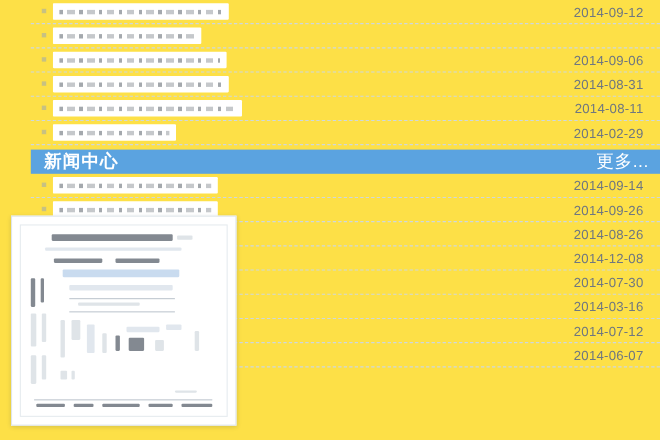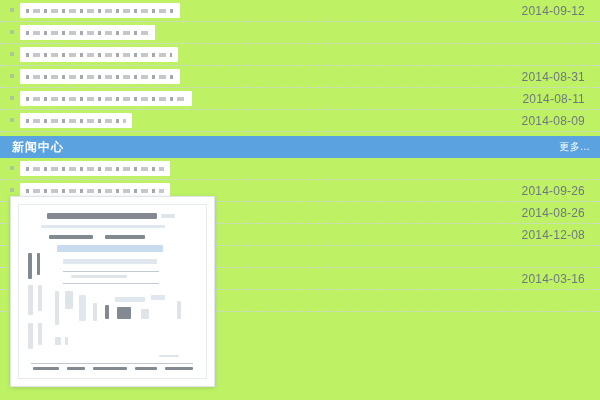--- a/index.html
+++ b/index.html
@@ -13,21 +13,22 @@
     background: #eaeff3;
     font-family: "Liberation Sans", sans-serif;
     font-size: 12px;
     color: #555f6a;
     position: relative;
   }
 
   .page {
     position: absolute;
     inset: 0;
-    background: #bef264;
+    background: #fde047;
+    padding-left: 28px;
   }
 
   
   .list {
     list-style: none;
     margin: 0;
     padding: 0;
   }
   .row {
     position: relative;
@@ -115,26 +116,26 @@
     display: flex;
     align-items: center;
     justify-content: space-between;
     padding: 0 10px 0 12px;
     box-sizing: border-box;
     margin-top: 4px;
   }
   .section-title {
     color: #ffffff;
     font-weight: bold;
-    font-size: 12px;
+    font-size: 16px;
     letter-spacing: 1px;
   }
   .section-more {
     color: #ffffff;
-    font-size: 10px;
+    font-size: 16px;
     text-decoration: none;
     letter-spacing: .5px;
   }
 
   
   .preview-overlay {
     position: absolute;
     left: 10px;
     top: 196px;
     width: 203px;
@@ -194,20 +195,21 @@
           </span>
         </span>
       </li>
       <li class="row">
         <span class="bullet"></span>
         <span class="row-title">
           <span class="redact" style="width: 158px;">
             <span class="smudge"></span>
           </span>
         </span>
+        <span class="row-date">2014-09-06</span>
       </li>
       <li class="row">
         <span class="bullet"></span>
         <span class="row-title">
           <span class="redact" style="width: 160px;">
             <span class="smudge"></span>
           </span>
         </span>
         <span class="row-date">2014-08-31</span>
       </li>
@@ -220,37 +222,38 @@
         </span>
         <span class="row-date">2014-08-11</span>
       </li>
       <li class="row">
         <span class="bullet"></span>
         <span class="row-title">
           <span class="redact" style="width: 112px;">
             <span class="smudge"></span>
           </span>
         </span>
-        <span class="row-date">2014-08-09</span>
+        <span class="row-date">2014-02-29</span>
       </li>
     </ul>
 
   <div class="section-header">
     <span class="section-title">新闻中心</span>
     <a href="#" class="section-more">更多...</a>
   </div>
 
   <ul class="list" id="news-list">
       <li class="row">
         <span class="bullet"></span>
         <span class="row-title">
           <span class="redact" style="width: 150px;">
             <span class="smudge"></span>
           </span>
         </span>
+        <span class="row-date">2014-09-14</span>
       </li>
       <li class="row">
         <span class="bullet"></span>
         <span class="row-title">
           <span class="redact" style="width: 150px;">
             <span class="smudge"></span>
           </span>
         </span>
         <span class="row-date">2014-09-26</span>
       </li>
@@ -272,37 +275,48 @@
         </span>
         <span class="row-date">2014-12-08</span>
       </li>
       <li class="row">
         <span class="bullet"></span>
         <span class="row-title">
           <span class="redact" style="width: 150px;">
             <span class="smudge"></span>
           </span>
         </span>
+        <span class="row-date">2014-07-30</span>
       </li>
       <li class="row">
         <span class="bullet"></span>
         <span class="row-title">
           <span class="redact" style="width: 150px;">
             <span class="smudge"></span>
           </span>
         </span>
         <span class="row-date">2014-03-16</span>
       </li>
       <li class="row">
         <span class="bullet"></span>
         <span class="row-title">
           <span class="redact" style="width: 150px;">
             <span class="smudge"></span>
           </span>
         </span>
+        <span class="row-date">2014-07-12</span>
+      </li>
+      <li class="row">
+        <span class="bullet"></span>
+        <span class="row-title">
+          <span class="redact" style="width: 150px;">
+            <span class="smudge"></span>
+          </span>
+        </span>
+        <span class="row-date">2014-06-07</span>
       </li>
     </ul>
 
   <div class="preview-overlay">
     <div class="preview-inner">
 
       <div class="mini dark" style="left:28px; top:8px;  width:110px; height:6px;"></div>
       <div class="mini light" style="left:142px;top:9px;  width:14px;  height:4px;"></div>
       <div class="mini band" style="left:22px; top:20px; width:124px; height:3px;"></div>
       <div class="mini dark" style="left:30px; top:30px; width:44px;  height:4px;"></div>

